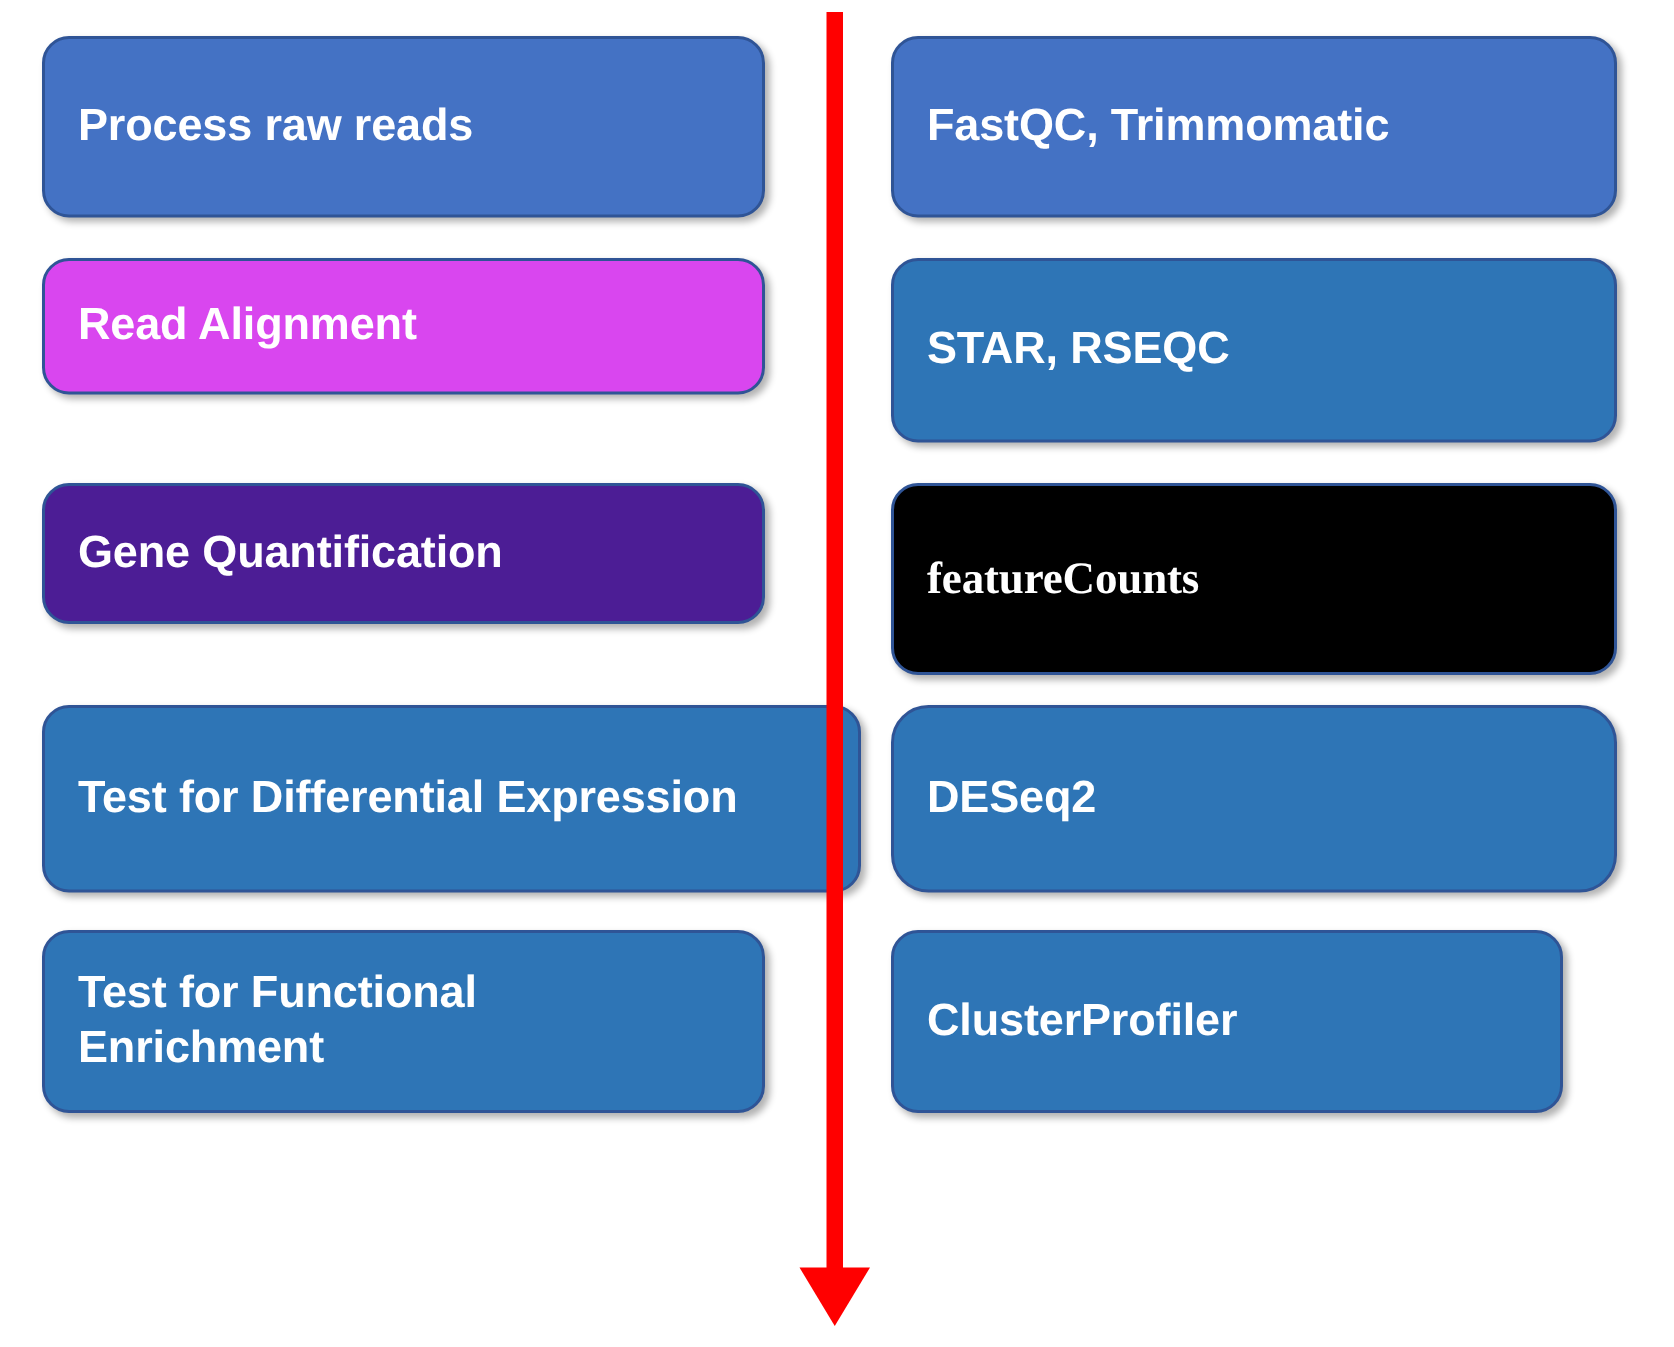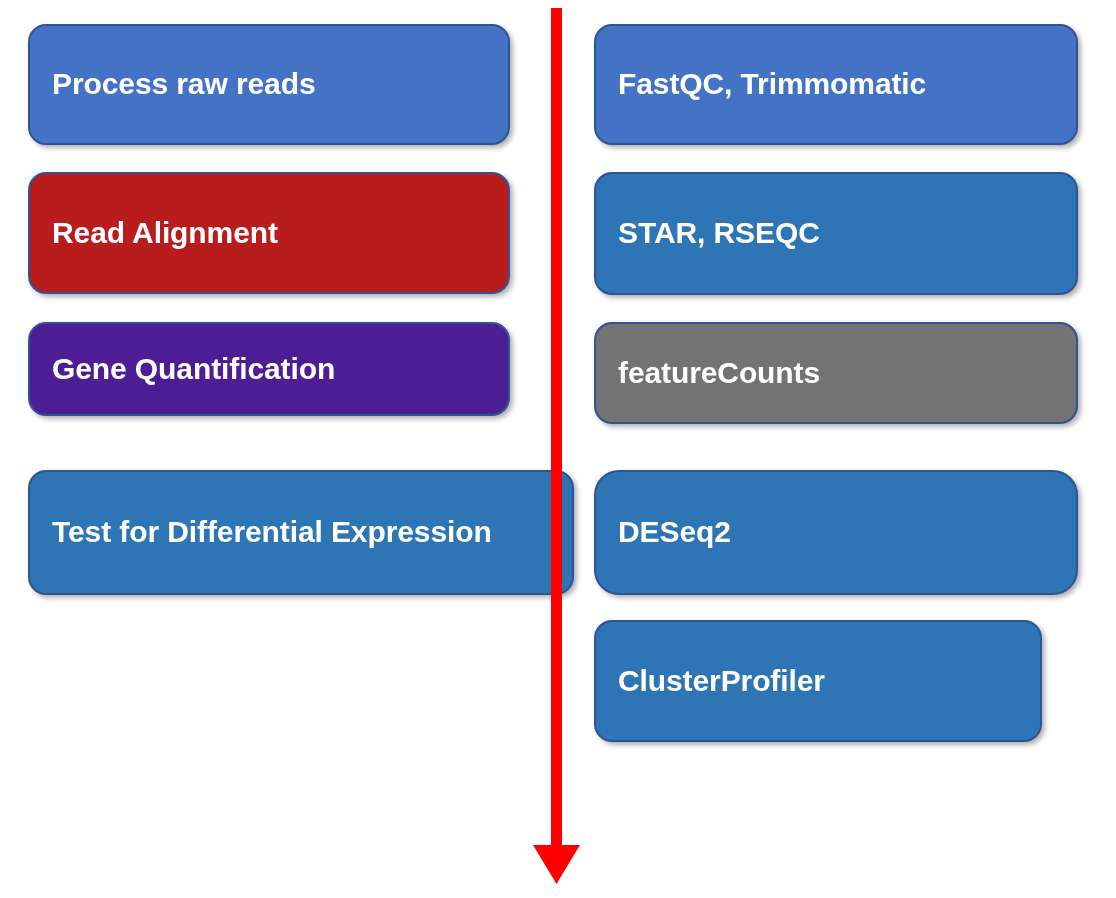--- a/index.html
+++ b/index.html
@@ -53,42 +53,45 @@
 </style>
 </head>
 <body>
 
 <div id="canvas">
 
   <div class="flow-box" style="left:28px; top:24px; width:482px; height:121px; background:#4472C4;">
     <span class="box-label">Process raw reads</span>
   </div>
 
-  <div class="flow-box" style="left:28px; top:172px; width:482px; height:122px; background:#b91c1c;">
+  <div class="flow-box" style="left:28px; top:172px; width:482px; height:91px; background:#d946ef;">
     <span class="box-label">Read Alignment</span>
   </div>
 
   <div class="flow-box" style="left:28px; top:322px; width:482px; height:94px; background:#4c1d95;">
     <span class="box-label">Gene Quantification</span>
   </div>
 
   <div class="flow-box" style="left:28px; top:470px; width:546px; height:125px; background:#2E75B6;">
     <span class="box-label">Test for Differential Expression</span>
   </div>
 
+  <div class="flow-box" style="left:28px; top:620px; width:482px; height:122px; background:#2E75B6;">
+    <span class="box-label">Test for Functional Enrichment</span>
+  </div>
 
   <div class="flow-box" style="left:594px; top:172px; width:484px; height:123px; background:#2E75B6;">
     <span class="box-label">STAR, RSEQC</span>
   </div>
 
   <div class="flow-box" style="left:594px; top:24px; width:484px; height:121px; background:#4472C4;">
     <span class="box-label">FastQC, Trimmomatic</span>
   </div>
 
-  <div class="flow-box" style="left:594px; top:322px; width:484px; height:102px; background:#737373;">
+  <div class="flow-box" style="left:594px; top:322px; width:484px; height:128px; background:#000000;font-family:Liberation Serif, serif;">
     <span class="box-label">featureCounts</span>
   </div>
 
   <div class="flow-box" style="left:594px; top:470px; width:484px; height:125px; background:#2E75B6;border-radius:25px;">
     <span class="box-label">DESeq2</span>
   </div>
 
   <div class="flow-box" style="left:594px; top:620px; width:448px; height:122px; background:#2E75B6;">
     <span class="box-label">ClusterProfiler</span>
   </div>

